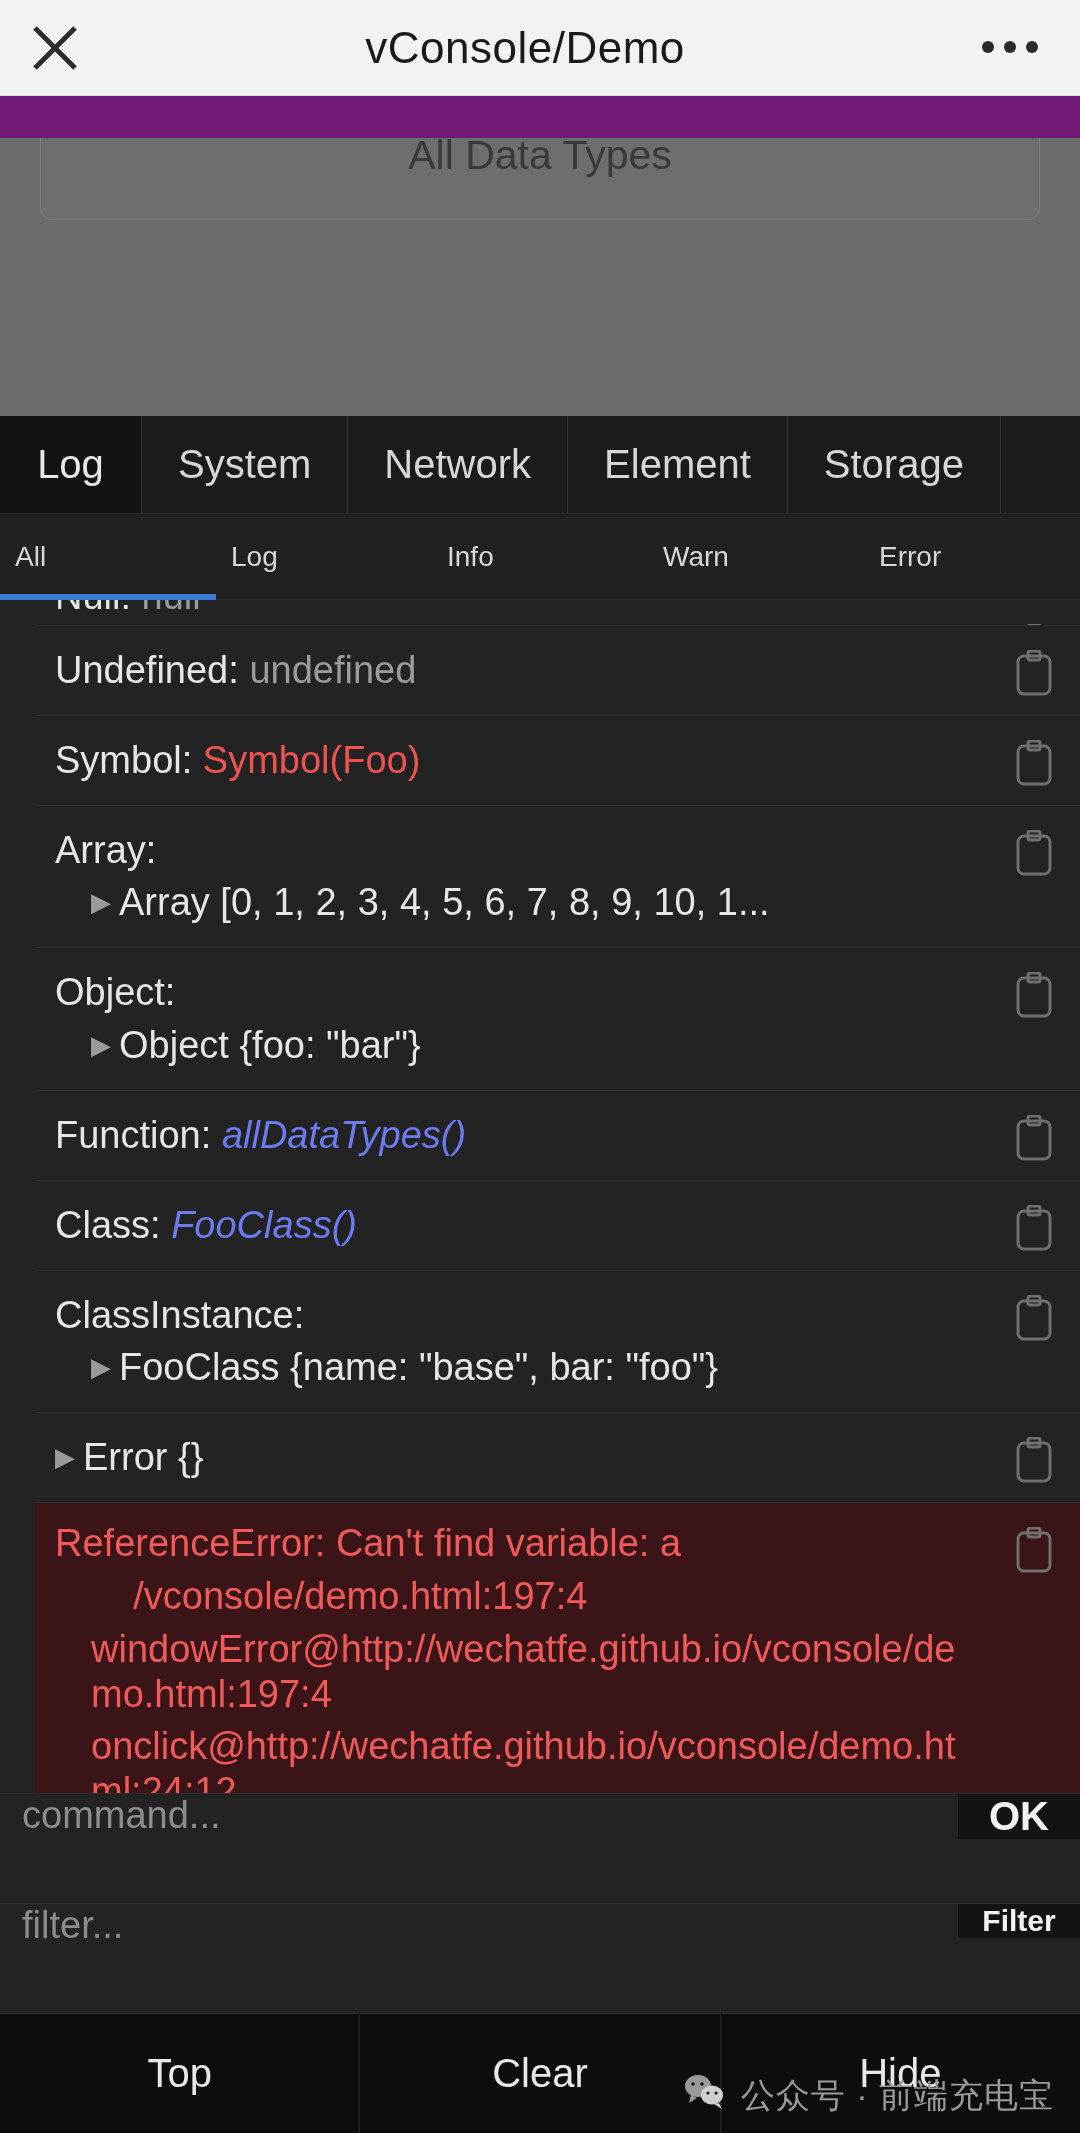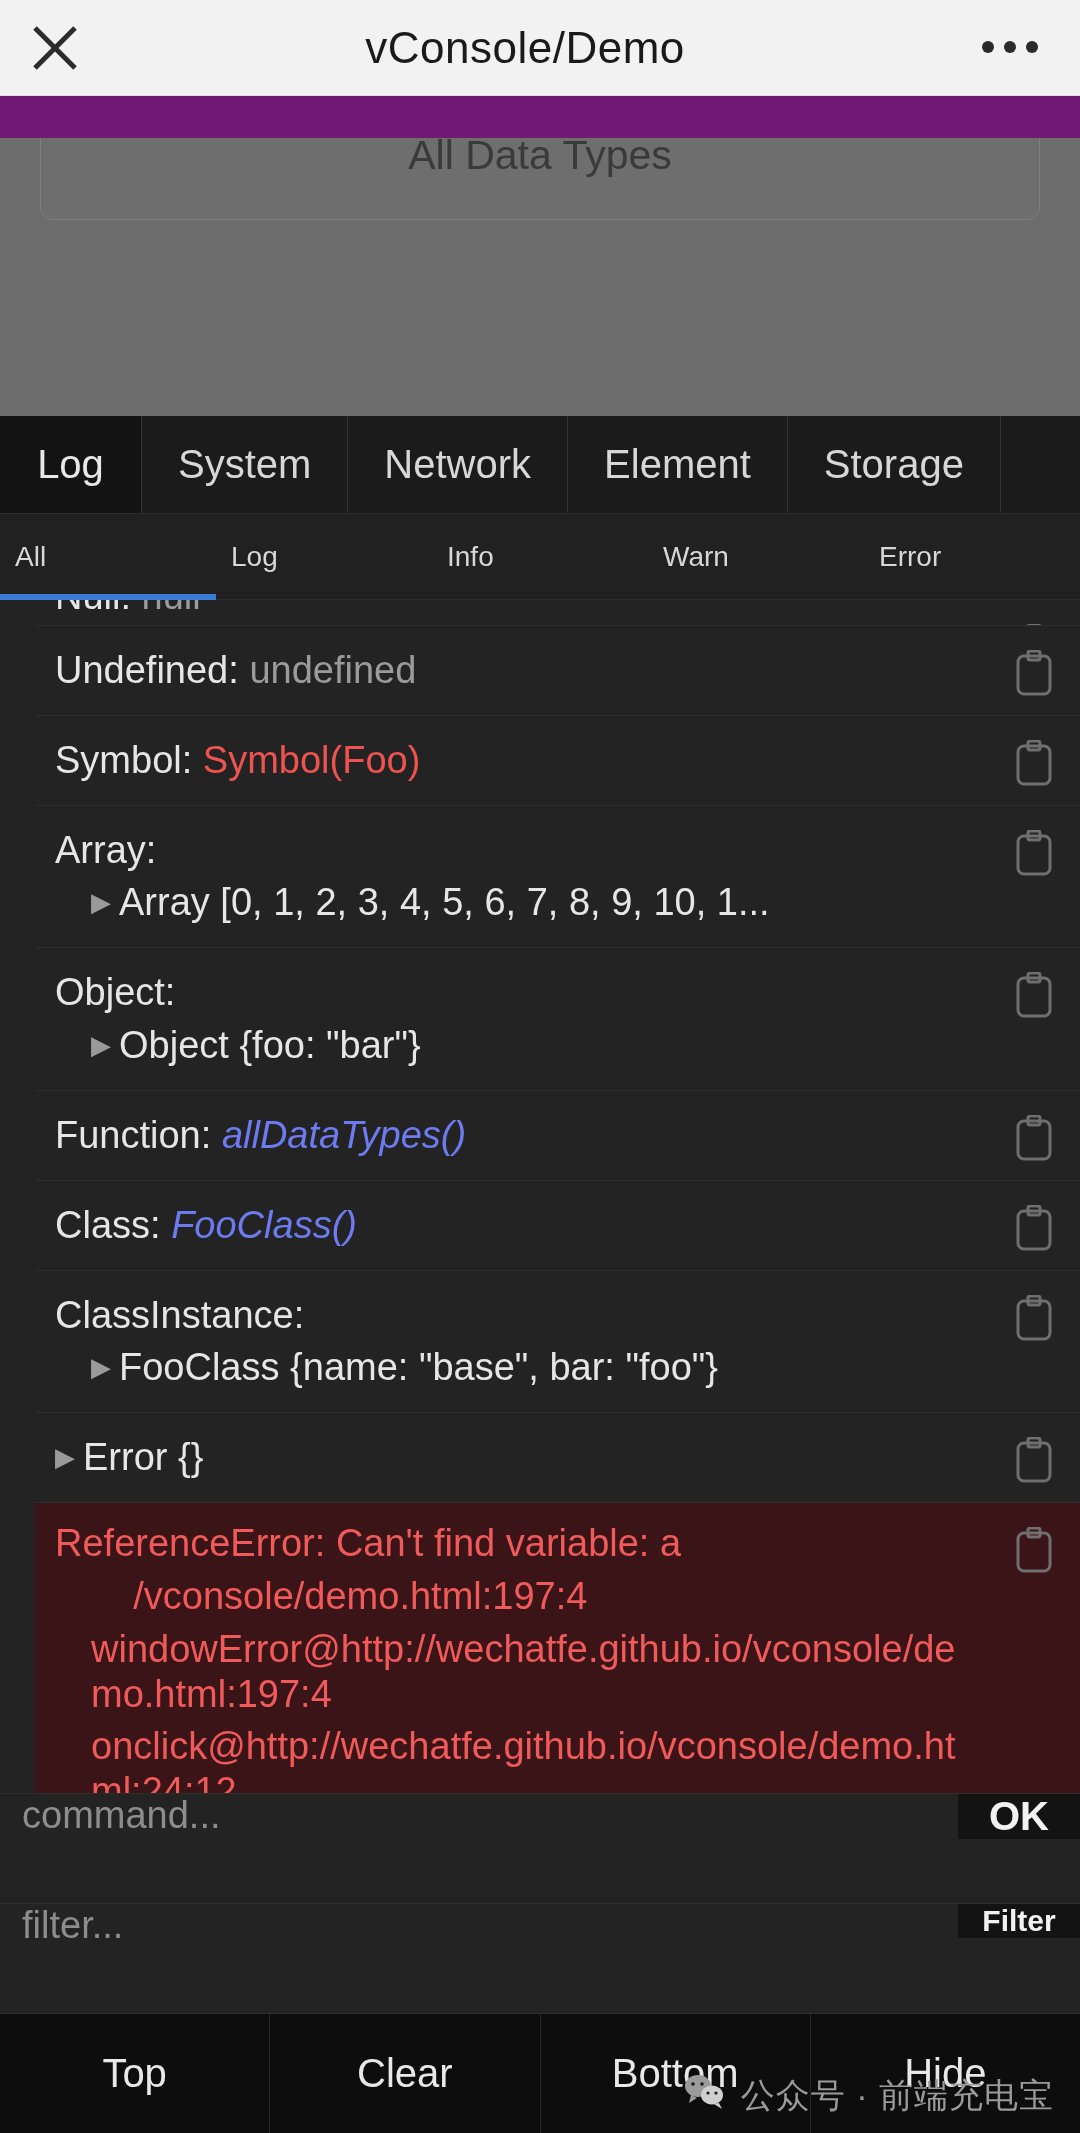--- a/index.html
+++ b/index.html
@@ -334,23 +334,20 @@
       <input class="vc-input" type="text" placeholder="filter..." style="">
       <div class="vc-act filter">Filter</div>
     </div>
 
     <div class="vc-bottom" id="vc-bottom">
         <div class="vc-bbtn">
           <span>Top</span>
         </div>
         <div class="vc-bbtn">
           <span>Clear</span>
-        </div>
-        <div class="vc-bbtn">
-          <span>Bottom</span>
         </div>
         <div class="vc-bbtn">
           <span>Hide</span>
         </div>
       </div>
   </div>
 
   <div class="watermark">
     <span>
       <svg width="44" height="38" viewBox="0 0 44 38">

